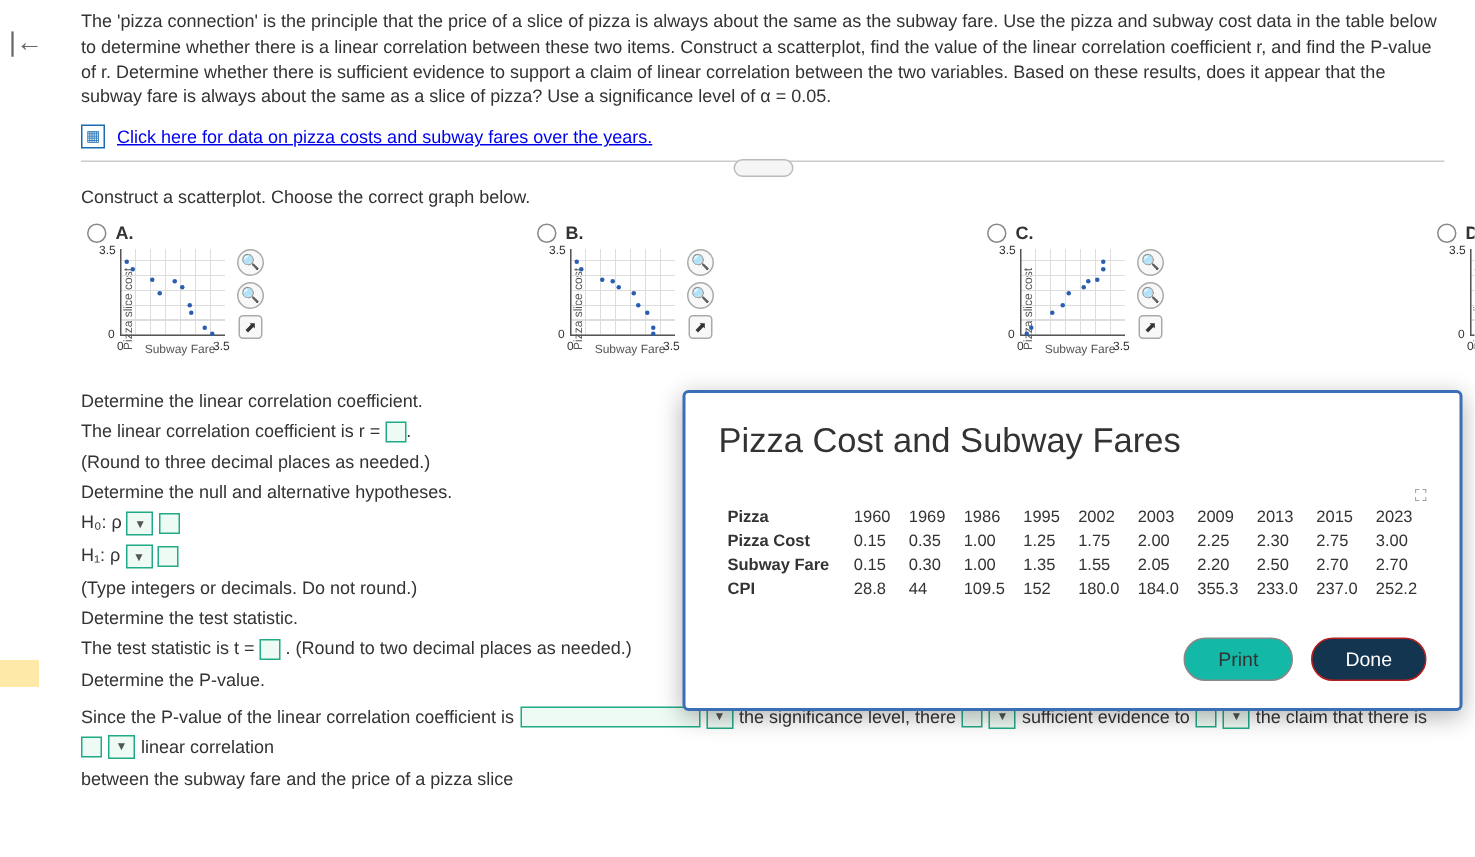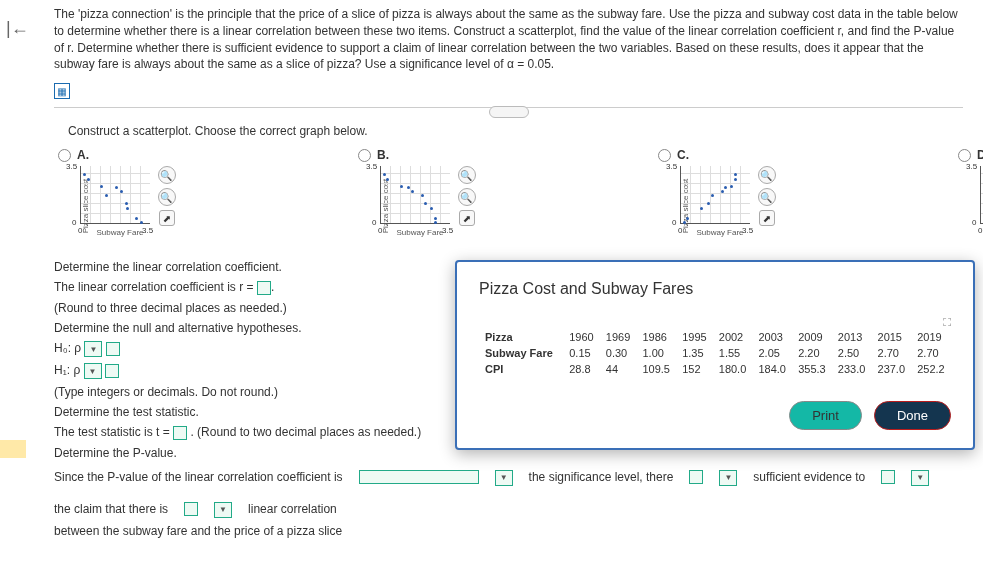--- a/index.html
+++ b/index.html
@@ -5,21 +5,21 @@
 * { box-sizing: border-box; margin: 0; padding: 0; }
 body { font-family: Arial, sans-serif; font-size: 12px; color: #333; background: #fff; width: 983px; height: 571px; overflow: hidden; position: relative; }
 .page { padding: 6px 20px 6px 54px; }
 .back-icon { position: absolute; left: 6px; top: 18px; font-size: 18px; color: #666; cursor: pointer; }
 .problem-text { line-height: 1.4; margin-bottom: 10px; }
 .data-link-row { display: flex; align-items: center; gap: 8px; color: #1a6bb0; margin-bottom: 8px; }
 .data-icon { width:16px; height:16px; display:inline-flex; align-items:center; justify-content:center; border:1px solid #1a6bb0; color:#1a6bb0; font-size:10px;}
 hr.sep { border: none; border-top: 1px solid #ccc; margin: 6px 0 10px; }
 .expand-pill { width:40px; height:12px; border:1px solid #bbb; border-radius:6px; background:#f5f5f5; margin:-12px auto 2px; position:relative; z-index:2; cursor:pointer;}
 .content { position: relative; }
-.section-title { margin: 6px 14px 10px; }
+.section-title { margin: 6px 0 10px; }
 .options-row { display: flex; gap: 180px; margin-left: 4px; }
 .option { display:flex; flex-direction:column; gap:4px; }
 .opt-header { display:flex; align-items:center; gap:6px; }
 .radio { width:13px; height:13px; border:1px solid #888; border-radius:50%; background:#fff; }
 .mini-chart { position:relative; width:120px; height:80px; }
 .chart-box { position:absolute; left:22px; top:0; width:70px; height:58px; border-left:1px solid #555; border-bottom:1px solid #555; background:
  repeating-linear-gradient(to right, transparent 0 9px, #ddd 9px 10px),
  repeating-linear-gradient(to top, transparent 0 9px, #ddd 9px 10px);
 }
 .ylab { position:absolute; left:0; top:50%; transform: translateY(-50%) rotate(-90deg); transform-origin:center; font-size:8px; color:#555; white-space:nowrap;}
@@ -31,43 +31,44 @@
 .chart-tools { position:absolute; left:100px; top:0; display:flex; flex-direction:column; gap:4px;}
 .tool { width:18px; height:18px; border:1px solid #aaa; border-radius:50%; background:#f8f8f8; display:flex; align-items:center; justify-content:center; font-size:10px; cursor:pointer;}
 .tool.sq { border-radius:3px; width:16px; height:16px; margin-left:1px;}
 .pt { position:absolute; width:3px; height:3px; background:#2a5db0; border-radius:50%; }
 .lower { margin-top: 14px; }
 .line { margin: 6px 0; }
 .blank { display:inline-block; min-width:14px; height:14px; border:1px solid #2a8; background:#eefaf4; vertical-align:middle; }
 .blank.wide { min-width:120px; }
 .dd { display:inline-flex; align-items:center; justify-content:center; width:18px; height:16px; border:1px solid #2a8; background:#eefaf4; vertical-align:middle; cursor:pointer; font-size:8px; color:#555;}
 .popup { position:absolute; left:455px; top:260px; width:520px; background:#fff; border:2px solid #3a6fb7; border-radius:4px; box-shadow:0 4px 16px rgba(0,0,0,.3); padding:18px 22px 18px; z-index:50;}
-.popup h3 { font-size:16px; font-weight:normal; color:#333; margin-bottom:18px;}
+.popup h3 { font-size:23px; font-weight:normal; color:#333; margin-bottom:18px;}
 .data-table { font-size:11px; border-collapse:collapse; width:100%; }
 .data-table td { padding:2px 6px; white-space:nowrap; }
 .data-table td:first-child { font-weight:bold; padding-right:10px;}
 .popup-buttons { display:flex; justify-content:flex-end; gap:12px; margin-top:24px;}
 .btn { padding:6px 22px; border-radius:18px; font-size:13px; cursor:pointer; }
 .btn-print { background:#14b8a6; border:1px solid #888; color:#333;}
 .btn-done { background:#14354f; border:1px solid #b91c1c; color:#fff;}
 .fullscreen-sq { float:right; font-size:11px; color:#888; cursor:pointer;}
-.bottom-sentence { margin-top:10px; display:flex; align-items:flex-start; flex-wrap:wrap; gap:16px;}
+.bottom-sentence { margin-top:10px; display:flex; align-items:center; flex-wrap:wrap; gap:4px;}
 .hl-row { position:absolute; left:0; top:440px; width:26px; height:18px; background:#ffe9a8;}
 </style>
 </head>
 <body>
 
 <div class="hl-row"></div>
 <span class="back-icon">|←</span>
 
 <div class="page">
   <p class="problem-text">The 'pizza connection' is the principle that the price of a slice of pizza is always about the same as the subway fare. Use the pizza and subway cost data in the table below to determine whether there is a linear correlation between these two items. Construct a scatterplot, find the value of the linear correlation coefficient r, and find the P-value of r. Determine whether there is sufficient evidence to support a claim of linear correlation between the two variables. Based on these results, does it appear that the subway fare is always about the same as a slice of pizza? Use a significance level of α = 0.05.</p>
 
   <div class="data-link-row">
     <span class="data-icon">▦</span>
+    <a href="#">Click here for data on pizza costs and subway fares over the years.</a>
   </div>
 
   <hr class="sep">
   <div class="expand-pill"></div>
 
   <div class="content">
     <p class="section-title">Construct a scatterplot. Choose the correct graph below.</p>
 
     <div class="options-row">
 
@@ -248,21 +249,34 @@
           <td>Pizza</td>
           <td>1960</td>
           <td>1969</td>
           <td>1986</td>
           <td>1995</td>
           <td>2002</td>
           <td>2003</td>
           <td>2009</td>
           <td>2013</td>
           <td>2015</td>
-          <td>2019</td>
+          <td>2023</td>
+        </tr>
+        <tr>
+          <td>Pizza Cost</td>
+          <td>0.15</td>
+          <td>0.35</td>
+          <td>1.00</td>
+          <td>1.25</td>
+          <td>1.75</td>
+          <td>2.00</td>
+          <td>2.25</td>
+          <td>2.30</td>
+          <td>2.75</td>
+          <td>3.00</td>
         </tr>
         <tr>
           <td>Subway Fare</td>
           <td>0.15</td>
           <td>0.30</td>
           <td>1.00</td>
           <td>1.35</td>
           <td>1.55</td>
           <td>2.05</td>
           <td>2.20</td>

